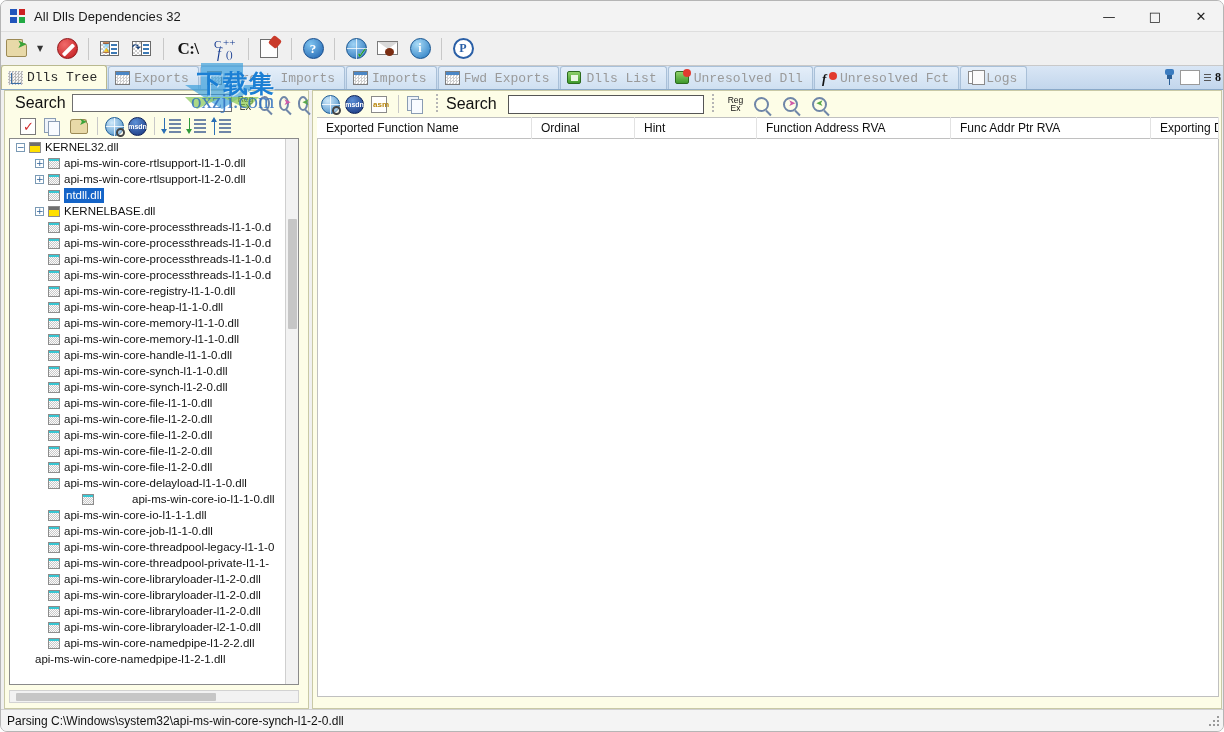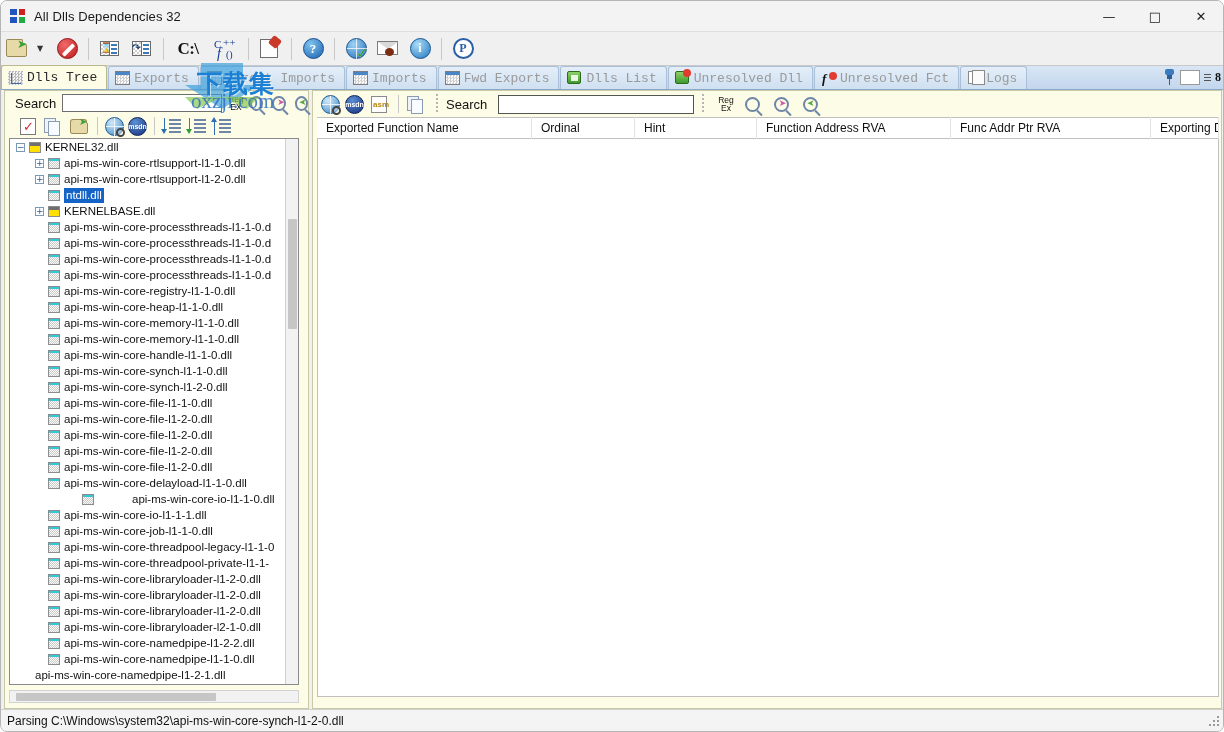--- a/index.html
+++ b/index.html
@@ -171,21 +171,21 @@
   #leftpane {
     position:absolute; left:3px; top:89px;
     width:305px; height:619px;
     background:#fdfde7;
     border:1px solid #c9c9a6;
   }
   #left-search-row {
     position:absolute; left:0; top:0; width:100%; height:24px;
     display:flex; align-items:center; padding-left:10px;
   }
-  .lbl-search { font-size:13px; color:#111; margin-right:6px; }
+  .lbl-search { font-size:16px; color:#111; margin-right:6px; }
   #left-search-input {
     width:160px; height:18px; background:#fff; border:1px solid #6f6f6f;
     font-size:12px; padding:0 3px; font-family:"Liberation Sans",sans-serif;
     color:#111; outline:none;
   }
   .regex-lbl { font-family:"Liberation Sans",sans-serif; font-size:8.5px; color:#111; line-height:8px; text-align:center; margin:0 6px; }
   .mag { width:15px;height:15px;border-radius:50%; border:2px solid #6f86a8; position:relative; }
   .mag:after{ content:""; position:absolute; right:-5px; bottom:-4px; width:7px;height:2px;background:#6f86a8; transform:rotate(45deg); }
   .mag.pinkarrow:before{ content:"\27A4"; position:absolute; left:3px; top:-1px; font-size:9px; color:#d05aa8; font-family:"DejaVu Sans",sans-serif;}
   .mag.greenarrow:before{ content:"\27A4"; position:absolute; left:2px; top:-1px; font-size:9px; color:#5aa84a; transform:scaleX(-1); font-family:"DejaVu Sans",sans-serif;}
@@ -757,27 +757,20 @@
             <span class="tlabel">api-ms-win-core-libraryloader-l2-1-0.dll</span>
           </div>
           <div class="tnode" style="padding-left: 25px;">
             <span class="texp empty"></span>
             <span class="tico2 apiset">
               <span class="hdr"></span>
             </span>
             <span class="tlabel">api-ms-win-core-namedpipe-l1-2-2.dll</span>
           </div>
           <div class="tnode" style="padding-left: 25px;">
-            <span class="texp empty"></span>
-            <span class="tico2 apiset">
-              <span class="hdr"></span>
-            </span>
-            <span class="tlabel">api-ms-win-core-namedpipe-l1-1-0.dll</span>
-          </div>
-          <div class="tnode" style="padding-left: 25px;">
             <span class="tlabel">api-ms-win-core-namedpipe-l1-2-1.dll</span>
           </div>
         </div>
       <div class="tree-vsb">
         <div class="thumb"></div>
       </div>
     </div>
     <div id="tree-hsb">
       <div class="thumb"></div>
     </div>

